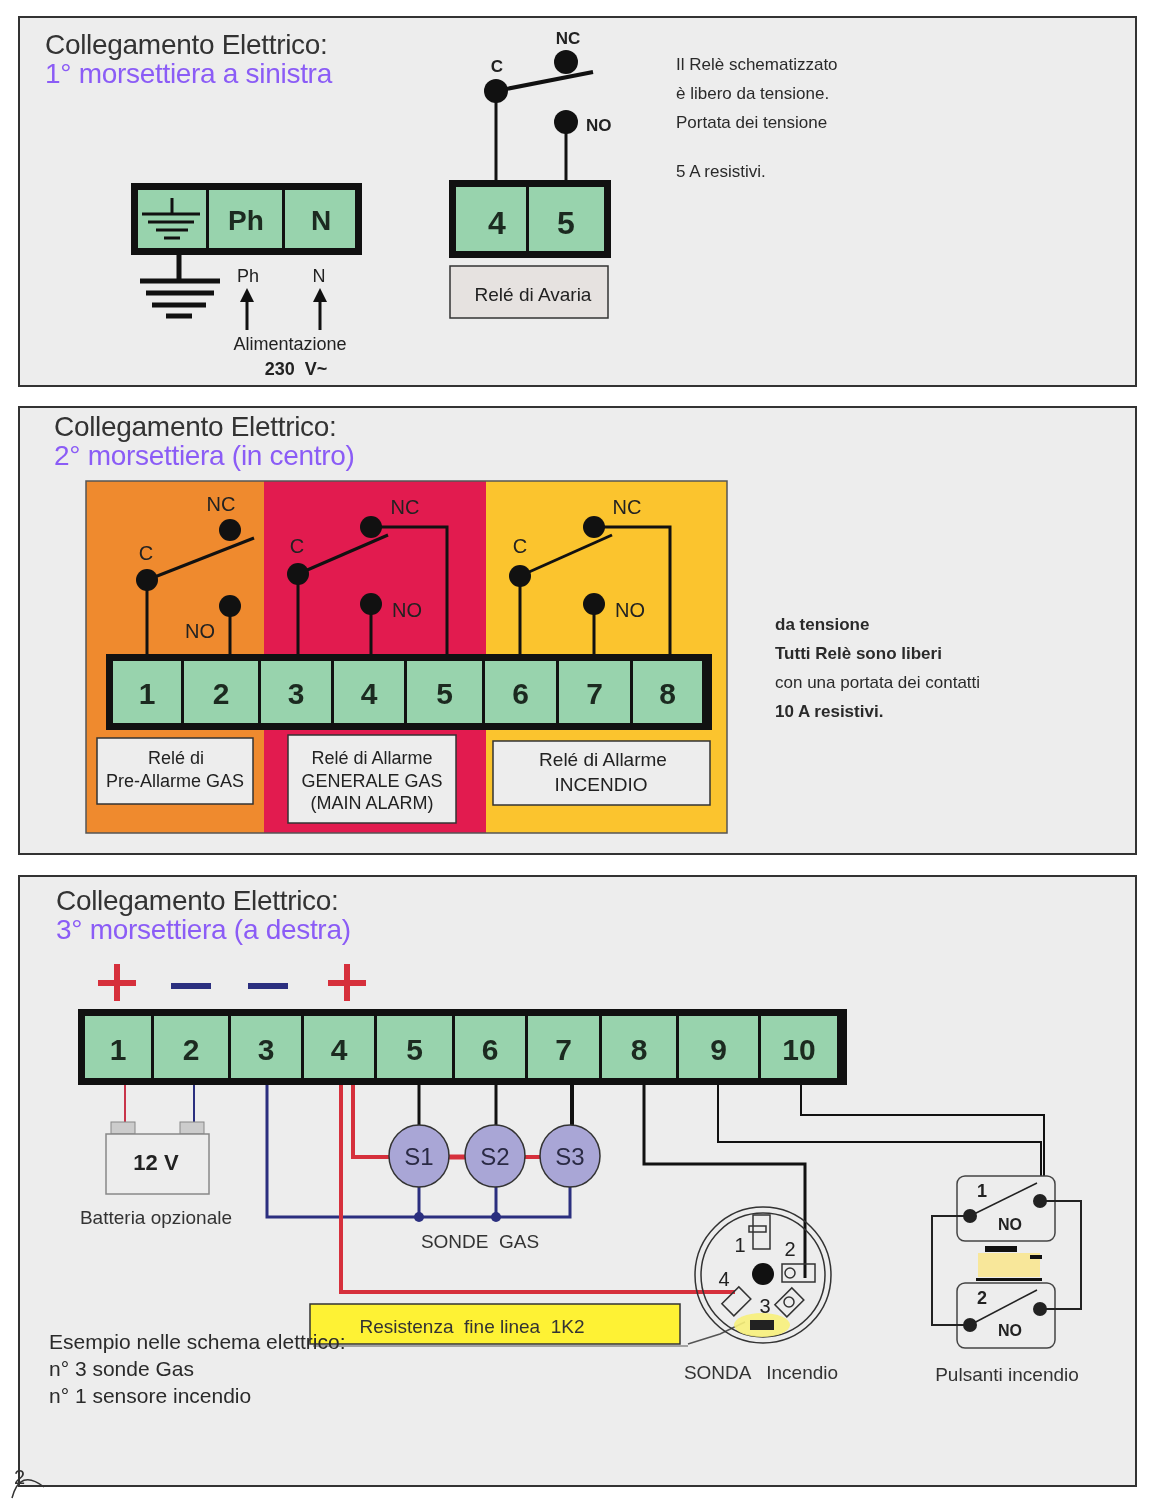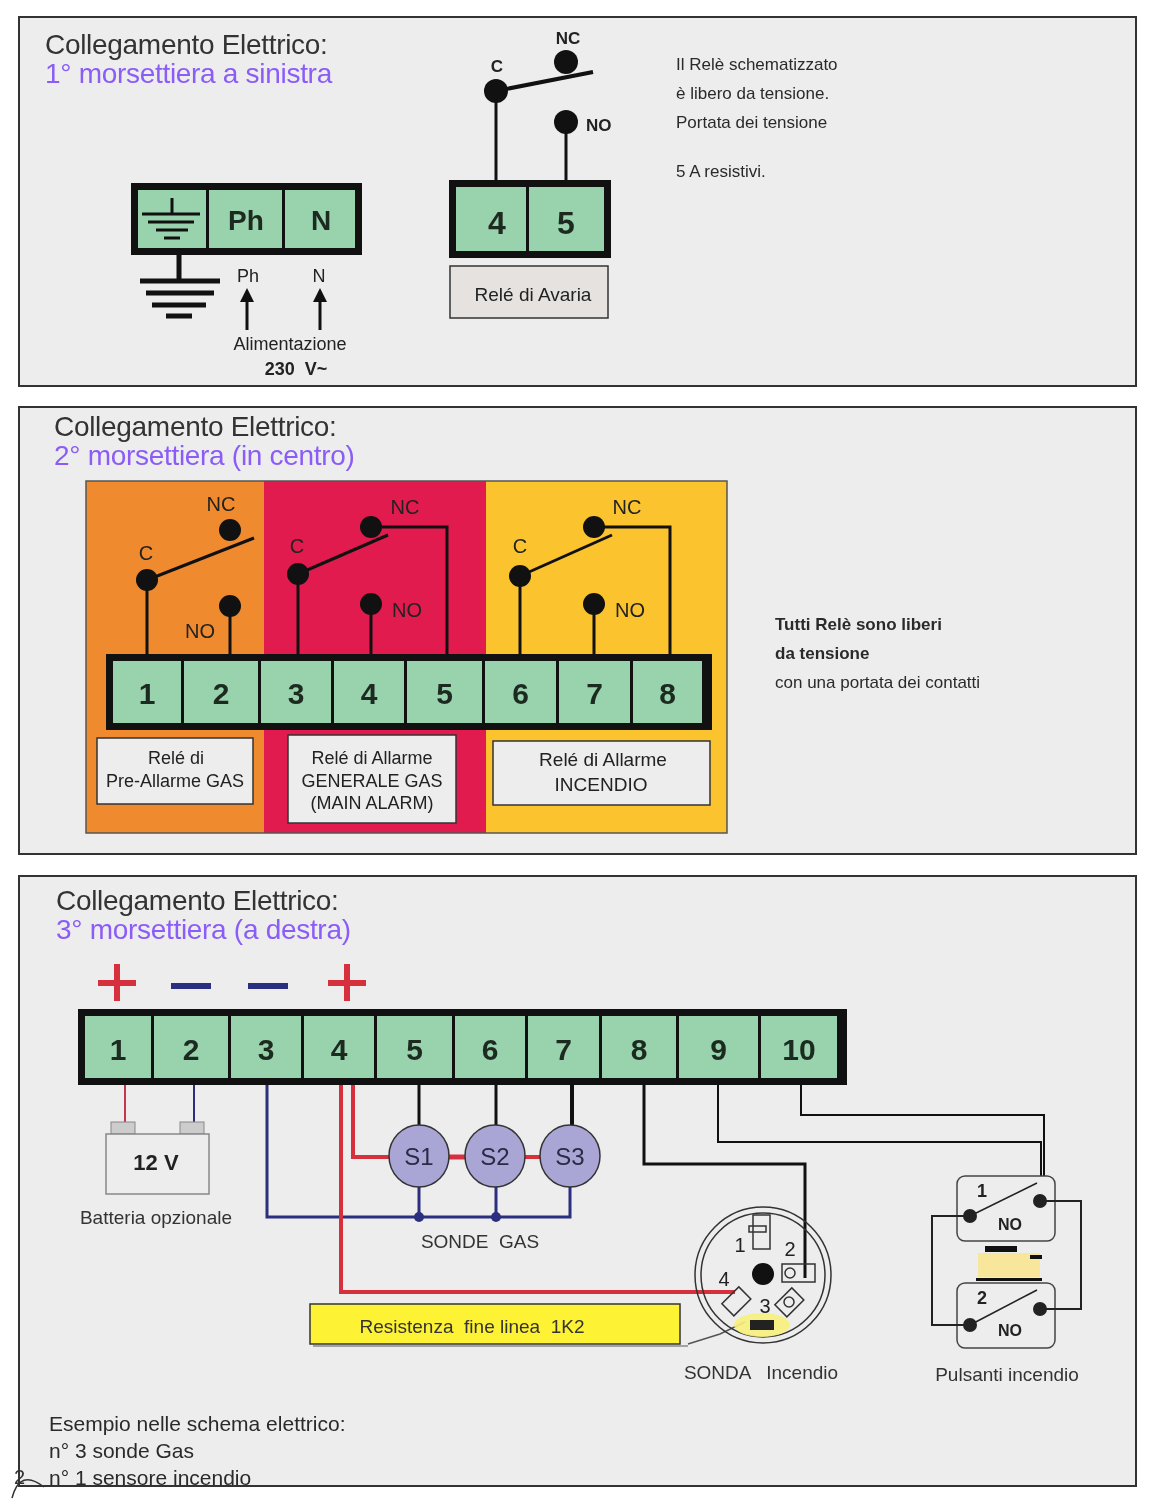--- a/index.html
+++ b/index.html
@@ -167,23 +167,24 @@
   <text x="372" y="764" font-size="18" text-anchor="middle" fill="#222">Relé di Allarme</text>
   <text x="372" y="787" font-size="18" text-anchor="middle" fill="#222">GENERALE GAS</text>
   <text x="372" y="809" font-size="18" text-anchor="middle" fill="#222">(MAIN ALARM)</text>
 
   <rect x="493" y="741" width="217" height="64" fill="#ededed" stroke="#333" stroke-width="1.5"></rect>
   <text x="603" y="766" font-size="19" text-anchor="middle" fill="#222">Relé di Allarme</text>
   <text x="601" y="791" font-size="19" text-anchor="middle" fill="#222">INCENDIO</text>
 </svg>
 
 <div class="txt" style="left:775px;top:610px;">
+  <div style="font-weight:bold;">da tensione</div>
   <div style="font-weight:bold;">Tutti Relè sono liberi</div>
-  <div style="font-weight:bold;">da tensione</div>
   <div>con una portata dei contatti</div>
+  <div style="font-weight:bold;">10 A resistivi.</div>
 </div>
 
 <div class="panel" style="left:18px;top:875px;width:1119px;height:612px;"></div>
 <div class="ttl" style="left:56px;top:886px;">
   <span>Collegamento Elettrico:</span>
   <span class="sub">3° morsettiera (a destra)</span>
 </div>
 
 <svg width="1150" height="1500" style="position:absolute;left:0;top:0;">
 
@@ -325,21 +326,21 @@
   </g>
   <g>
     <rect x="978" y="1253" width="62" height="24" fill="#f8e79a"></rect>
     <rect x="985" y="1246" width="32" height="6" fill="#111"></rect>
     <rect x="976" y="1278" width="66" height="3" fill="#111"></rect>
     <rect x="1030" y="1255" width="12" height="4" fill="#111"></rect>
   </g>
   <text x="1007" y="1381" font-size="19" text-anchor="middle" fill="#333">Pulsanti incendio</text>
 </svg>
 
-<div class="txt" style="left:49px;top:1410px;font-size:21px;line-height:27px;">
+<div class="txt" style="left:49px;top:1328px;font-size:21px;line-height:27px;">
   <div>Esempio nelle schema elettrico:</div>
   <div>n° 3 sonde Gas</div>
   <div>n° 1 sensore incendio</div>
 </div>
 
 <svg width="60" height="40" style="position:absolute;left:10px;top:1462px;">
   <path d="M2,36 Q10,6 34,25" fill="none" stroke="#333" stroke-width="1.5"></path>
 </svg>
 <div class="pagenum">2</div>
 

